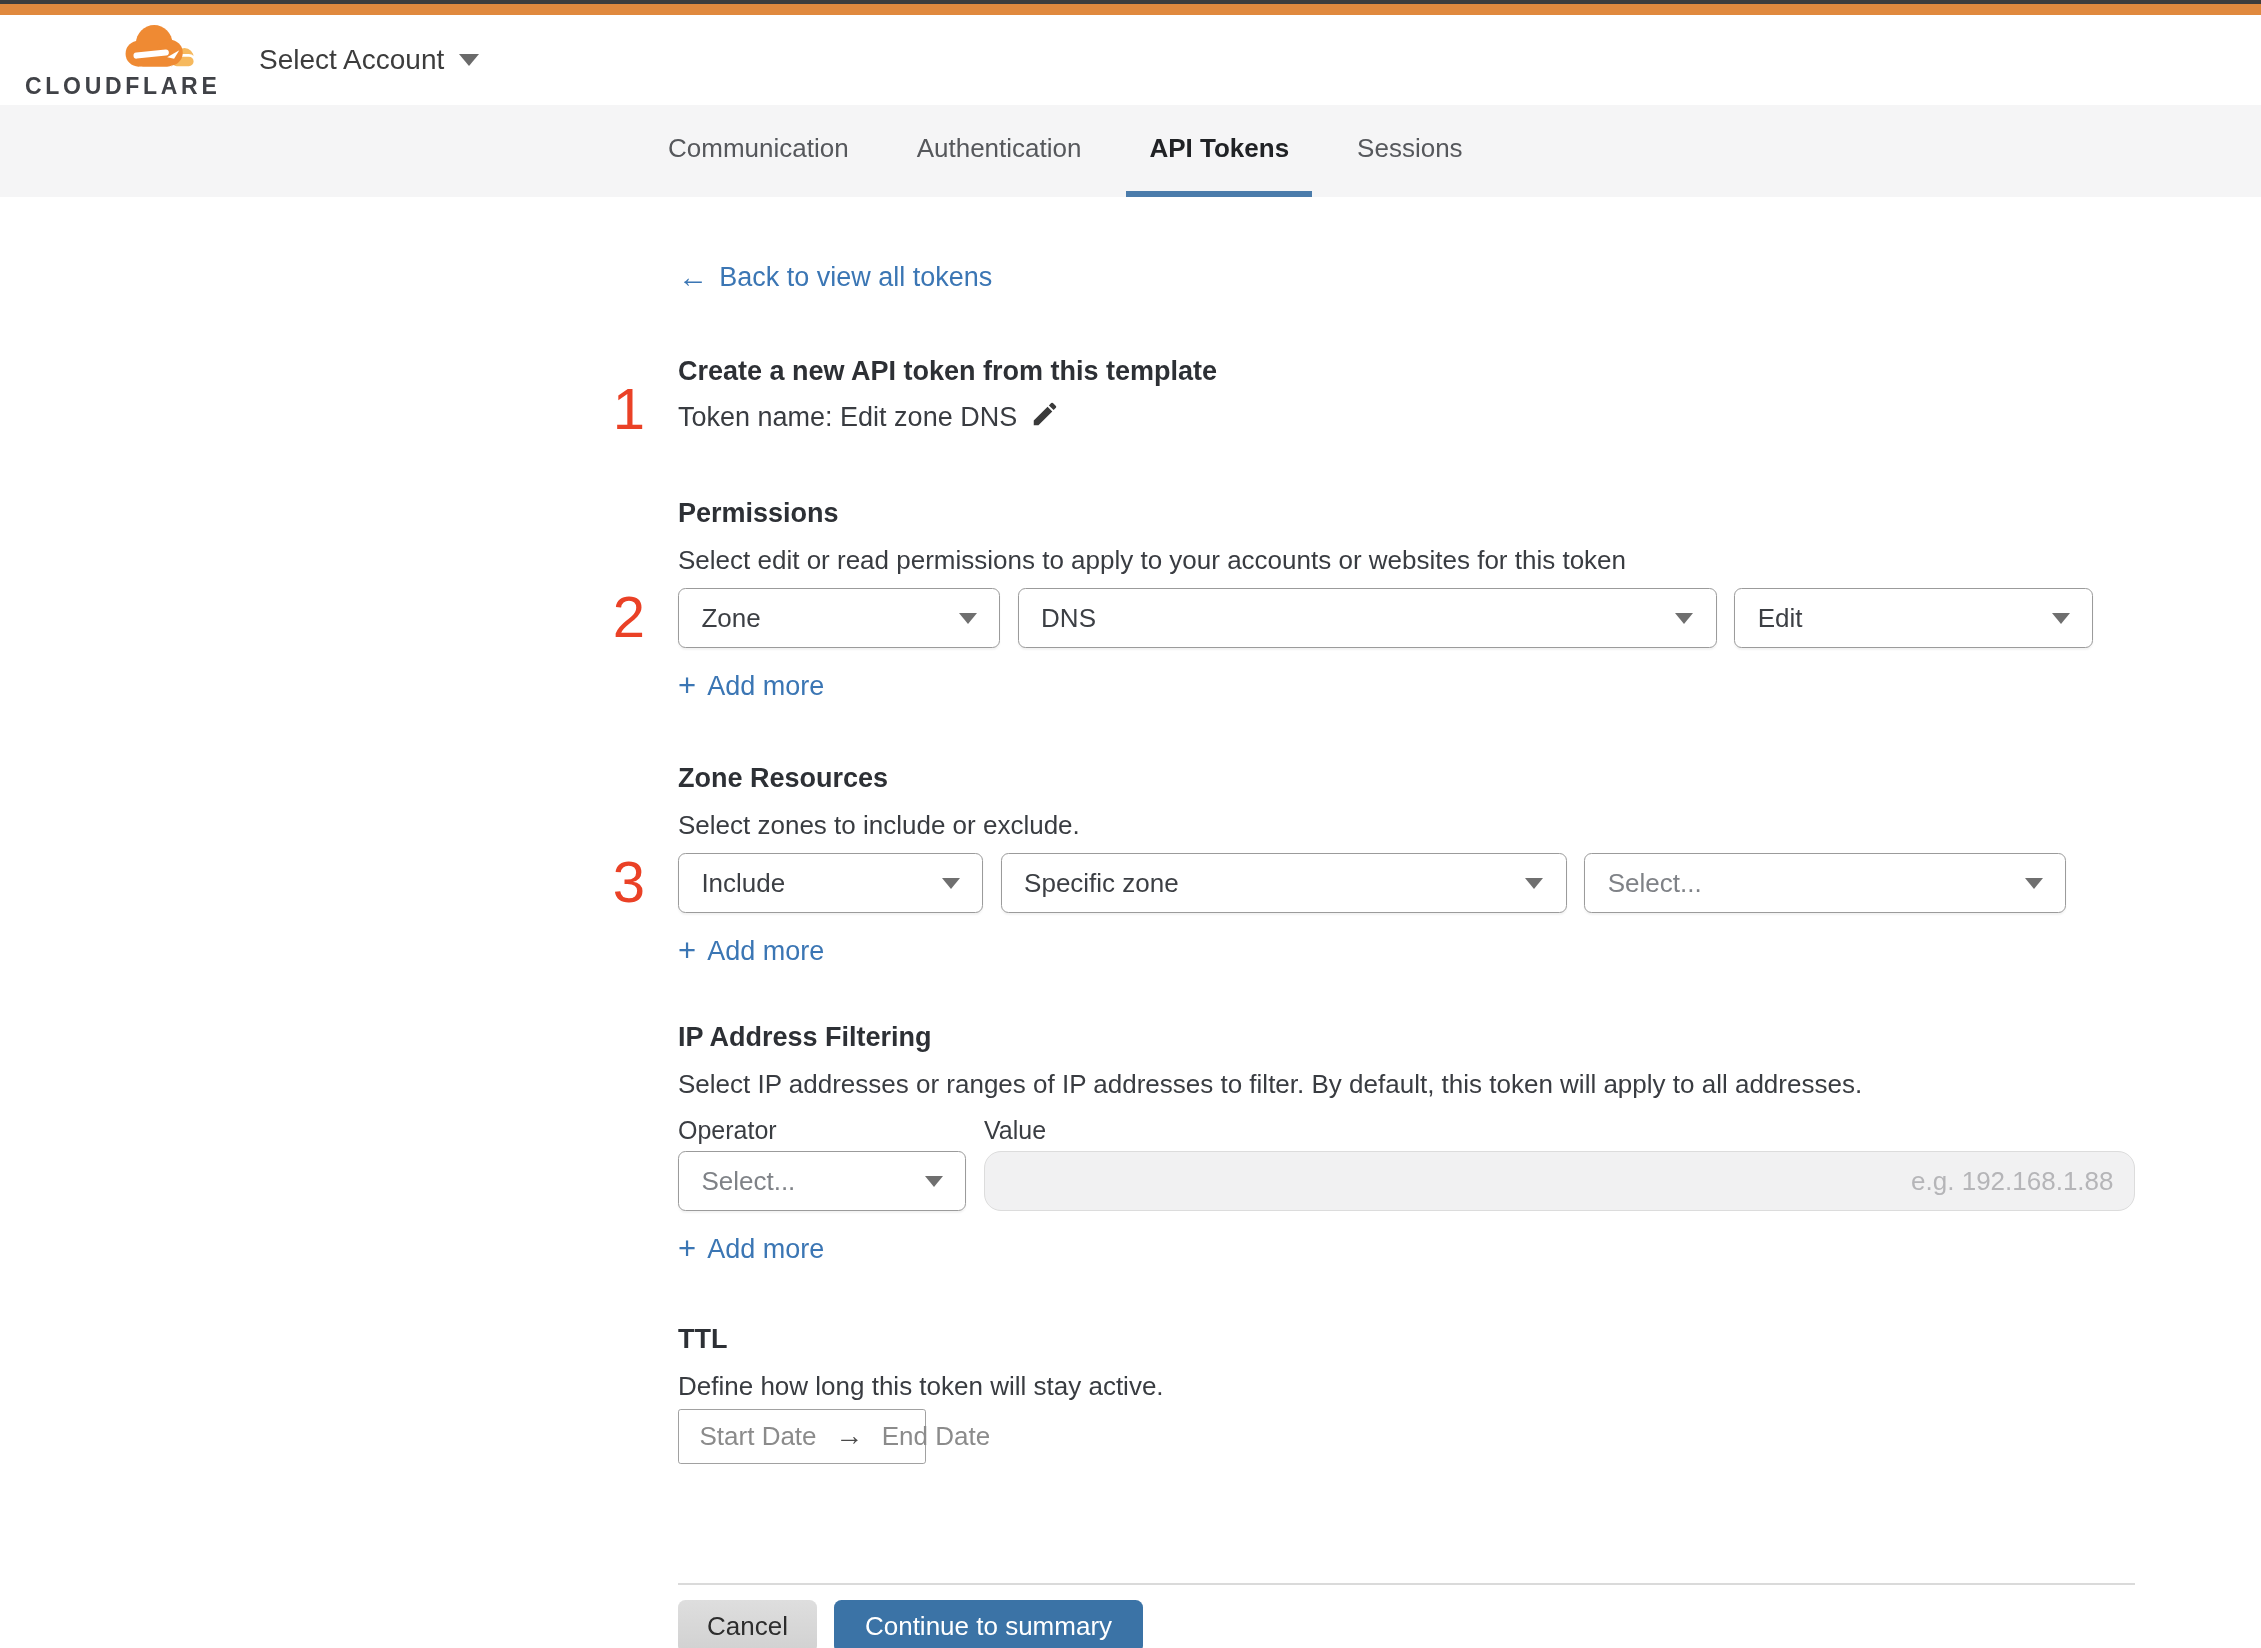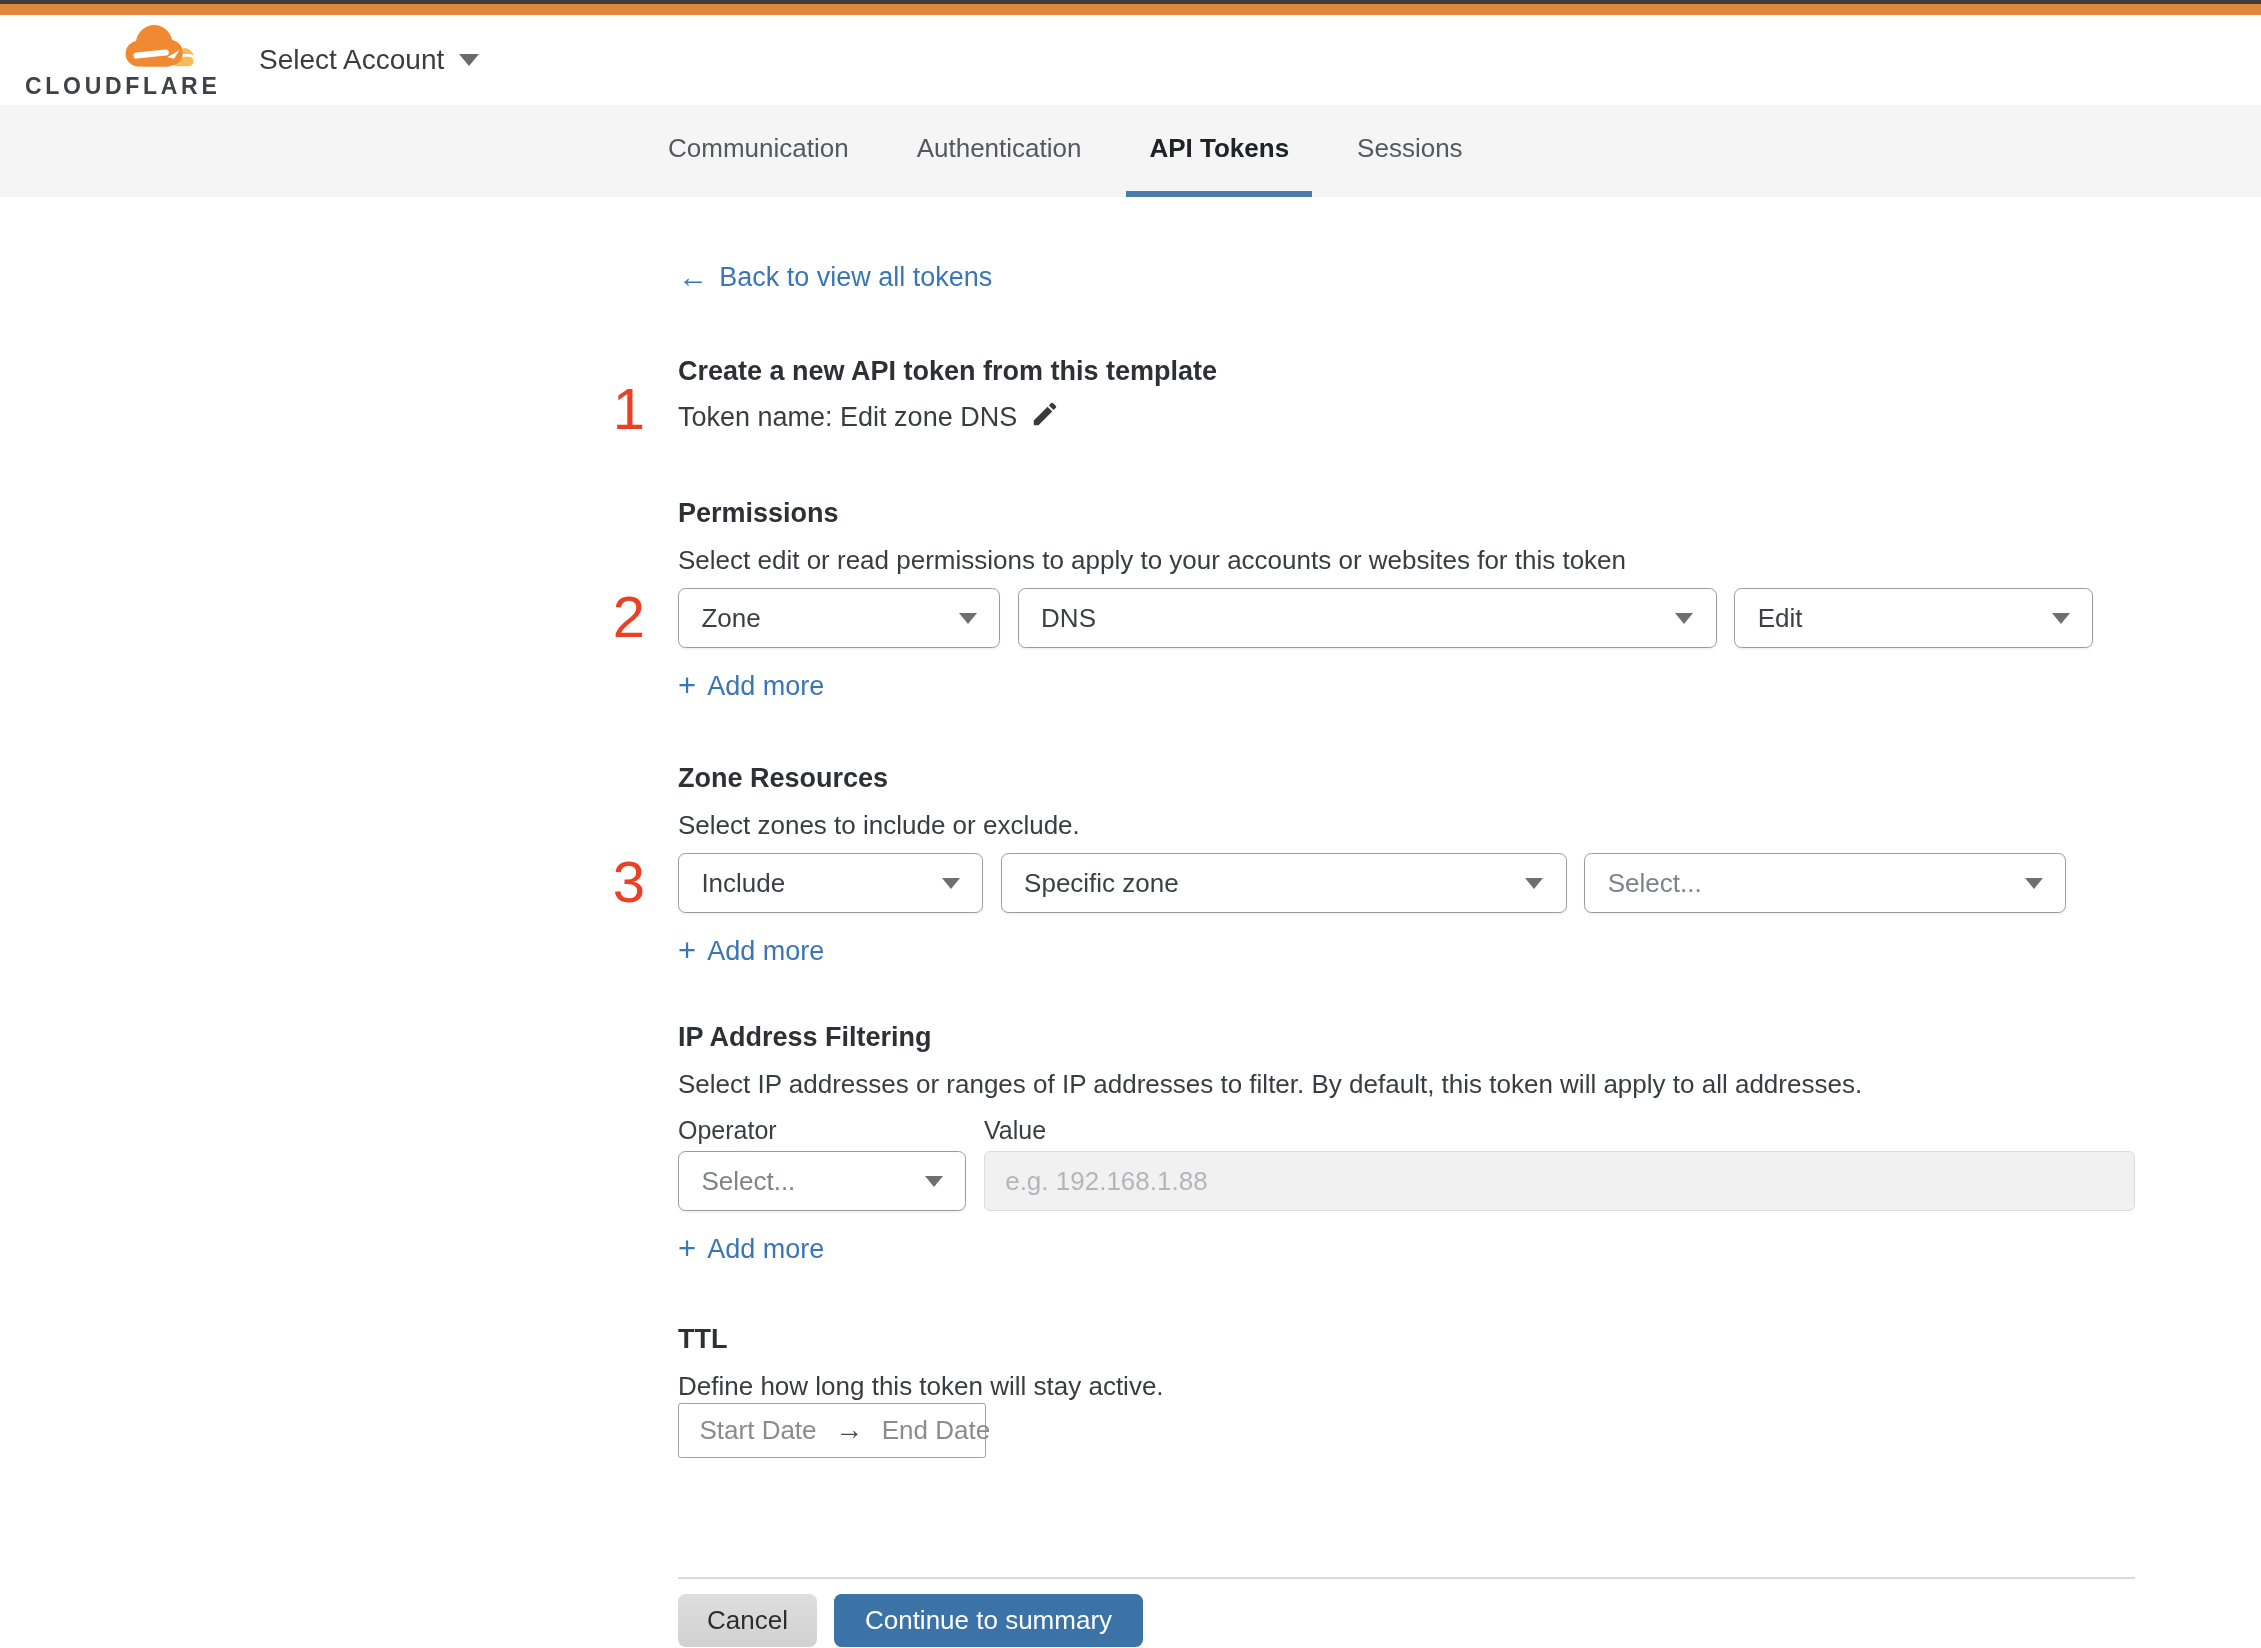--- a/index.html
+++ b/index.html
@@ -69,26 +69,26 @@
   .add-more { margin-top:20.5px; display:flex; align-items:center; gap:11.2px;
               color:#3b76b4; font-size:27px; line-height:34px; cursor:pointer; width:fit-content; }
   .add-more .plus { font-size:31px; line-height:31px; }
 
   .field-labels { margin-top:13px; display:flex; font-size:25px; line-height:32px; color:#3a3d42; }
   .label-operator { width:306px; }
 
   .ip-row { margin-top:5.6px; display:flex; gap:17.7px; align-items:center; }
   .ip-value-input {
     box-sizing:border-box; flex:1; height:60px; background:#f1f1f2;
-    border:1.9px solid #dcdcdc; border-radius:6px; padding:0 20.5px;
-    font-family:"Liberation Sans", sans-serif; font-size:26px; color:#4d7c0f;
+    border:1.9px solid #dcdcdc; border-radius:17px; padding:0 20.5px;
+    font-family:"Liberation Sans", sans-serif; font-size:26px; color:#4d7c0f;text-align:right;
   }
   .ip-value-input::placeholder { color:#b5b5b8; opacity:1; }
 
-  .date-range { margin-top:0; box-sizing:border-box; width:308px; height:55px;
+  .date-range { margin-top:6px; box-sizing:border-box; width:248px; height:55px;
                 border:1.9px solid #a1a1a1; border-radius:2.8px; background:#ffffff;
                 display:flex; align-items:center; gap:18.6px; padding:0 20.5px;
                 font-size:26px; color:#8b8b8b; cursor:pointer; white-space:nowrap; }
   .range-arrow { color:#4a4a4a; font-size:28px; }
 
   .divider { margin-top:119px; width:100%; height:2.8px; background:#dadada; }
 
   .footer-row { margin-top:15px; display:flex; gap:17px; }
   .btn { box-sizing:border-box; height:53px; border:none; border-radius:7.5px;
          font-family:"Liberation Sans", sans-serif; font-size:26px; display:flex;

